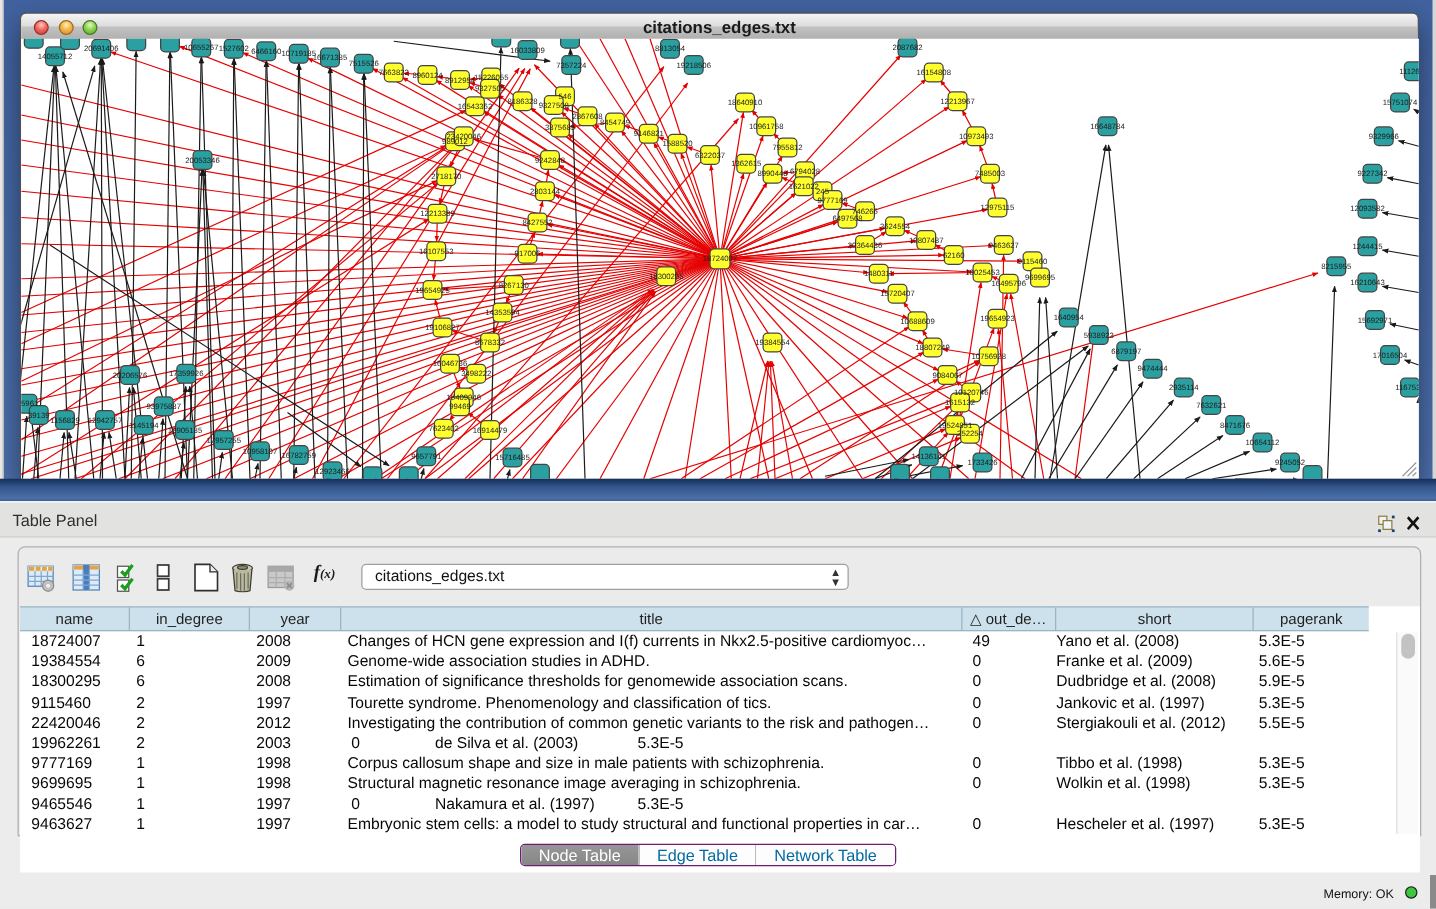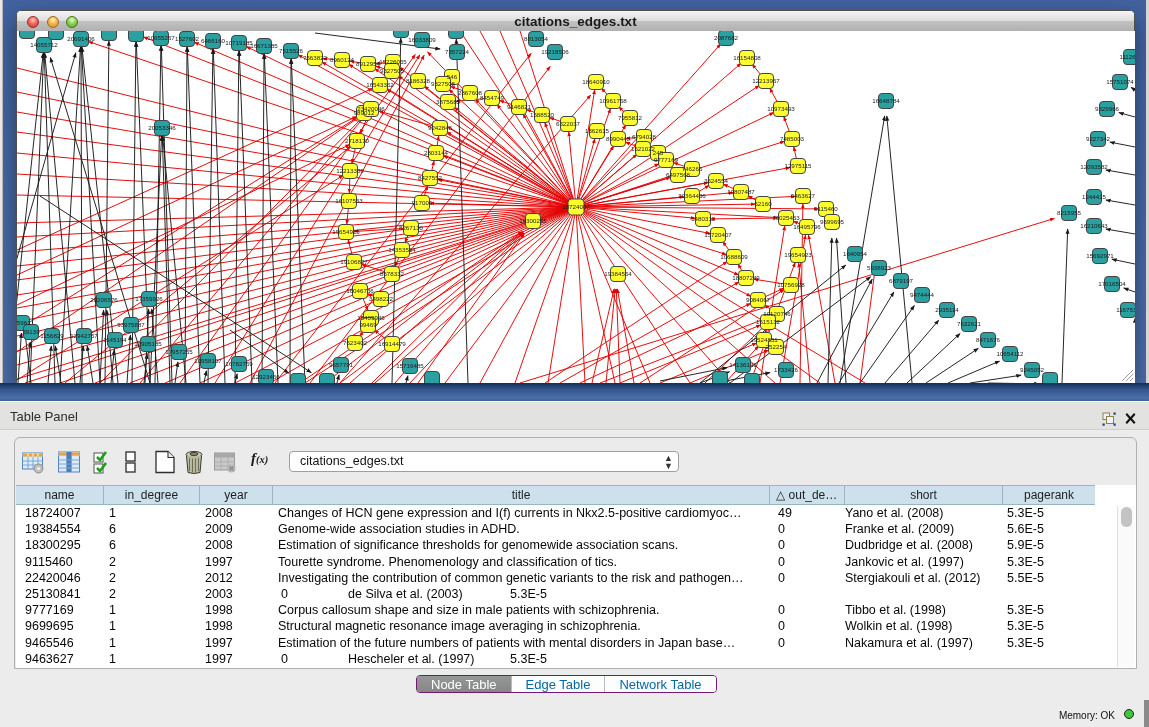--- a/index.html
+++ b/index.html
@@ -22,21 +22,21 @@
 #tphead .lab{position:absolute;left:10px;top:7px;font-size:13px;color:#2e2e2e}
 #flicon{position:absolute;left:1102px;top:10px;width:14px;height:14px}
 #xicon{position:absolute;left:1124px;top:10px;width:13px;height:13px}
 #panel{position:absolute;left:14px;top:36px;width:1123px;height:636px;background:#ebebeb;border:1px solid #b0b0b0;border-radius:6px 6px 0 0}
 #panel{height:232px}
 #tbar{position:absolute;left:0;top:0;width:100%;height:47px}
 .ic{position:absolute;top:12px}
 #dd{position:absolute;left:274px;top:13px;width:390px;height:21px;background:#fff;border:1px solid #9f9f9f;border-radius:4px;font-size:12.5px;color:#111;line-height:19px;padding-left:10px}
 #dd .step{position:absolute;right:5px;top:2px;font-size:9px;color:#333;line-height:8px;text-align:center}
 
-#tbl{position:absolute;left:1px;top:47px;width:1120px;height:183px;background:#fff}
+#tbl{position:absolute;left:1px;top:47px;width:1120px;height:213px;background:#fff}
 #thead{position:absolute;left:0;top:0;width:1079px;height:20px;background:#cde1ec;border-top:1px solid #9ab4c2;border-bottom:1px solid #9ab4c2;display:flex;font-size:12px;color:#1f1f1f}
 #thead div{border-right:1px solid #9ab4c2;text-align:center;line-height:19px;overflow:hidden;white-space:nowrap}
 #rows{position:absolute;left:0;top:21px;width:1079px}
 .tr{display:flex;height:16.2px;font-size:12.5px;color:#070707;white-space:nowrap}
 .tr div{overflow:hidden}
 .c0{width:88px;padding-left:9px}
 .c1{width:96px;padding-left:5px}
 .c2{width:73px;padding-left:5px}
 .c3{width:497px;padding-left:5px}
 .c4{width:75px;padding-left:8px}
@@ -743,21 +743,21 @@
           <div class="tr">
             <div class="c0">22420046</div>
             <div class="c1">2</div>
             <div class="c2">2012</div>
             <div class="c3">Investigating the contribution of common genetic variants to the risk and pathogen…</div>
             <div class="c4">0</div>
             <div class="c5">Stergiakouli et al. (2012)</div>
             <div class="c6">5.5E-5</div>
           </div>
           <div class="tr">
-            <div class="c0">25130841</div>
+            <div class="c0">19962261</div>
             <div class="c1">2</div>
             <div class="c2">2003</div>
             <div class="c4">0</div>
             <div class="c5">de Silva et al. (2003)</div>
             <div class="c6">5.3E-5</div>
           </div>
           <div class="tr">
             <div class="c0">9777169</div>
             <div class="c1">1</div>
             <div class="c2">1998</div>
@@ -772,29 +772,29 @@
             <div class="c2">1998</div>
             <div class="c3">Structural magnetic resonance image averaging in schizophrenia.</div>
             <div class="c4">0</div>
             <div class="c5">Wolkin et al. (1998)</div>
             <div class="c6">5.3E-5</div>
           </div>
           <div class="tr">
             <div class="c0">9465546</div>
             <div class="c1">1</div>
             <div class="c2">1997</div>
-            <div class="c3">Estimation of the future numbers of patients with mental disorders in Japan base…</div>
             <div class="c4">0</div>
             <div class="c5">Nakamura et al. (1997)</div>
             <div class="c6">5.3E-5</div>
           </div>
           <div class="tr">
             <div class="c0">9463627</div>
             <div class="c1">1</div>
             <div class="c2">1997</div>
+            <div class="c3">Embryonic stem cells: a model to study structural and functional properties in car…</div>
             <div class="c4">0</div>
             <div class="c5">Hescheler et al. (1997)</div>
             <div class="c6">5.3E-5</div>
           </div>
         </div>
       <div id="sbar">
           <div id="thumb"></div>
         </div>
     </div>
   </div>

